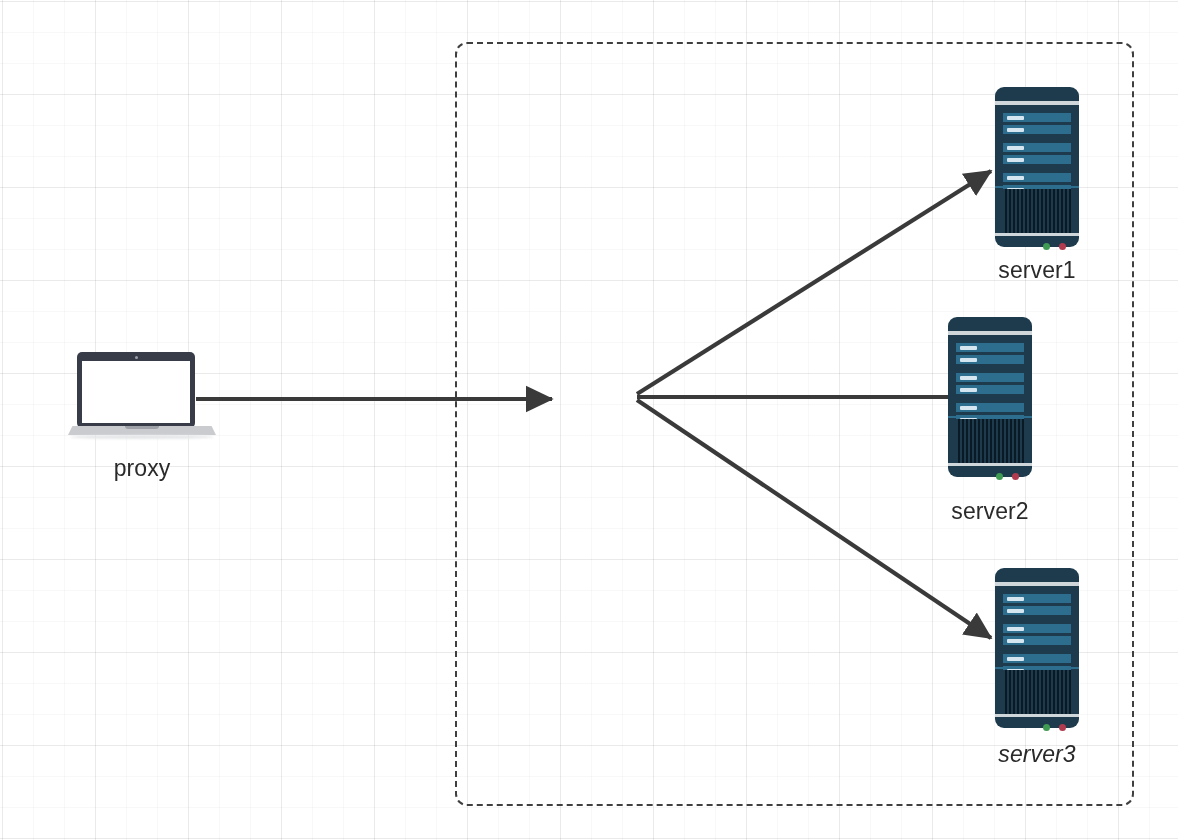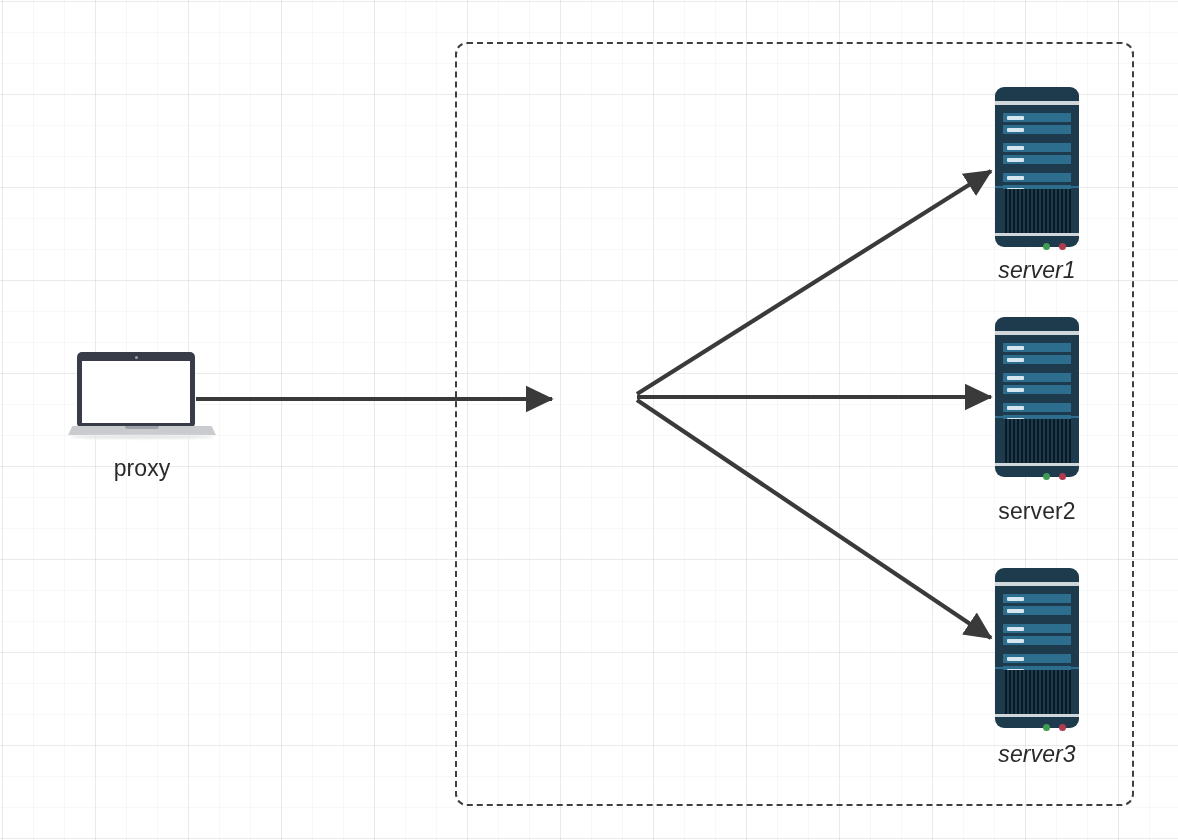--- a/index.html
+++ b/index.html
@@ -233,24 +233,24 @@
         <div class="srv-bar" style="top: 56px; background: rgb(45, 110, 142);"></div>
         <div class="srv-bar" style="top: 68px; background: rgb(45, 110, 142);"></div>
         <div class="srv-bar" style="top: 86px; background: rgb(45, 110, 142);"></div>
         <div class="srv-bar" style="top: 98px; background: rgb(45, 110, 142);"></div>
         <div class="srv-vents" style="top: 102px;"></div>
         <div class="srv-divider" style="top: 99px; background: rgb(45, 110, 142); height: 2px;"></div>
         <div class="srv-divider" style="top: 146px; background: rgb(207, 215, 219);"></div>
         <div class="srv-led green" style="left: 48px; top: 156px; background: rgb(63, 154, 82);"></div>
         <div class="srv-led red" style="left: 64px; top: 156px; background: rgb(176, 58, 78);"></div>
       </div>
-    <div class="node-label" style="top: 170px; font-style: italic;">server1</div>
-  </div>
-
-  <div class="node" id="node-server2" style="left: 995px; top: 317px;">
+    <div class="node-label" style="top: 170px;">server1</div>
+  </div>
+
+  <div class="node" id="node-server2" style="left: 948px; top: 317px;">
     <div class="server-icon">
         <div class="srv-body" style="background: rgb(29, 59, 77);"></div>
         <div class="srv-topcap" style="background: rgb(207, 215, 219);"></div>
         <div class="srv-bar" style="top: 26px; background: rgb(45, 110, 142);"></div>
         <div class="srv-bar" style="top: 38px; background: rgb(45, 110, 142);"></div>
         <div class="srv-bar" style="top: 56px; background: rgb(45, 110, 142);"></div>
         <div class="srv-bar" style="top: 68px; background: rgb(45, 110, 142);"></div>
         <div class="srv-bar" style="top: 86px; background: rgb(45, 110, 142);"></div>
         <div class="srv-bar" style="top: 98px; background: rgb(45, 110, 142);"></div>
         <div class="srv-vents" style="top: 102px;"></div>

